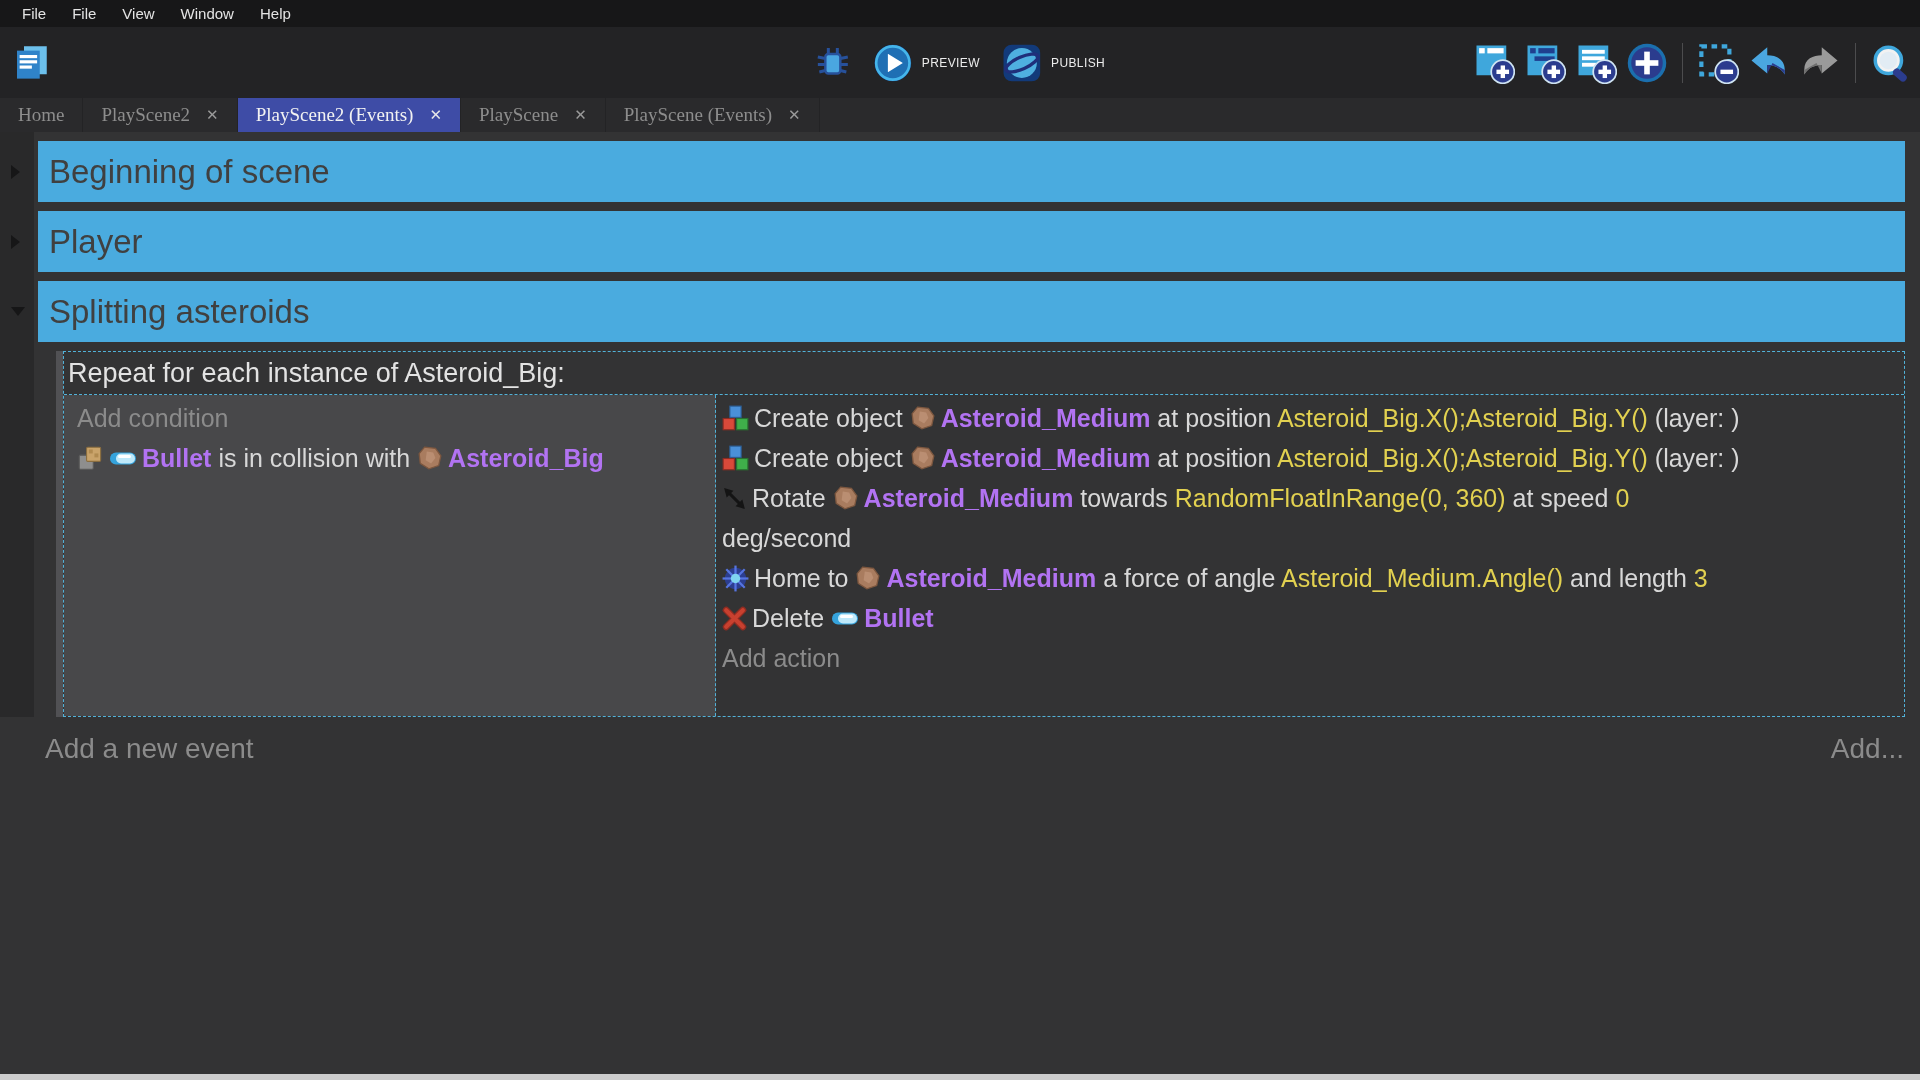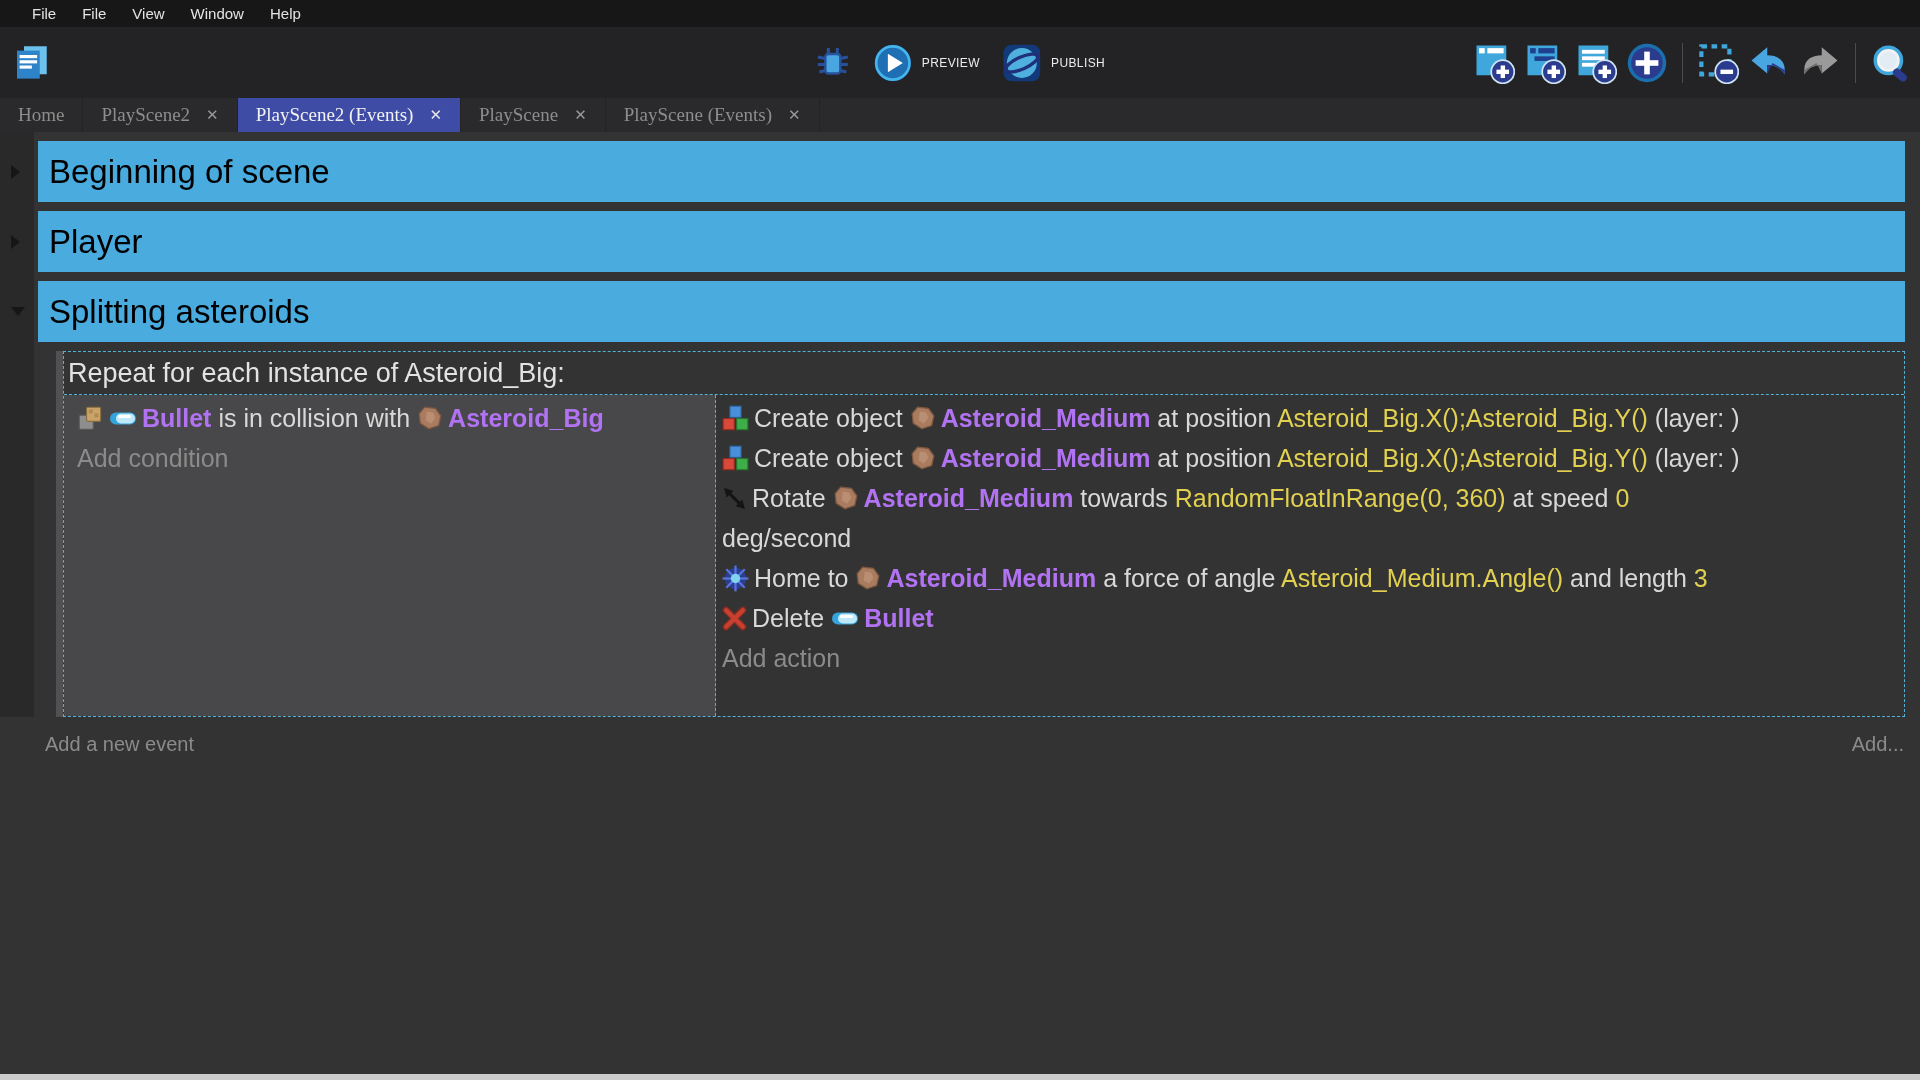--- a/index.html
+++ b/index.html
@@ -2,21 +2,21 @@
 <html><head>
 <meta charset="utf-8">
 <style>
   * { box-sizing: border-box; margin: 0; padding: 0; }
   html,body { width:1920px; height:1080px; background:#333334; overflow:hidden;
     font-family:"Liberation Sans","DejaVu Sans",sans-serif; }
   .app { position:relative; width:1920px; height:1080px; background:#333334; }
 
   
   .menu-bar { height:27px; background:#171718; display:flex; align-items:center;
-    padding-left:19px; gap:0; }
+    padding-left:9px; gap:0; }
   .menu-item { color:#e4e4e4; font-size:15px; padding:0 13px; height:100%;
     display:flex; align-items:center; cursor:default; }
 
   
   .toolbar { height:71px; background:#232325; position:relative; display:flex; align-items:center; }
   .toolbar-left { position:absolute; left:10px; top:14px; }
   .toolbar-center { position:absolute; left:50%; top:0; height:100%; transform:translateX(-50%);
     display:flex; align-items:center; gap:22px; }
   .tb-text-btn { background:none; border:none; display:flex; align-items:center; gap:9px;
     color:#ececec; font-size:12px; font-family:inherit; letter-spacing:.4px; cursor:pointer; }
@@ -37,39 +37,39 @@
   
   .events-wrap { position:relative; padding:9px 15px 0 38px; }
   .event-gutter { position:absolute; left:0; top:0; bottom:0; width:34px; background:#29292a; }
   .disclosure { position:absolute; left:11px; width:0; height:0; cursor:pointer; }
   .tri-right { border-top:7px solid transparent; border-bottom:7px solid transparent;
     border-left:9px solid #161617; }
   .tri-down  { border-left:7px solid transparent; border-right:7px solid transparent;
     border-top:9px solid #161617; }
 
   .event-bar { height:61px; background:#4aabdf; margin-bottom:9px; display:flex;
-    align-items:center; padding-left:11px; font-size:33px; color:#000000; cursor:pointer; }
+    align-items:center; padding-left:11px; font-size:33px; color:#404040; cursor:pointer; }
 
   .repeat-block { display:flex; margin-left:18px; margin-bottom:0; }
   .sub-strip { width:7px; background:#515154; }
   .repeat-content { flex:1; border:1px dashed #52b2d8; }
   .repeat-header { height:42px; display:flex; align-items:center; padding-left:4px;
     font-size:27px; color:#e3e3e3; }
   .cols { display:flex; border-top:1px dashed #52b2d8; min-height:322px; align-items:stretch; }
   .conditions { width:652px; background:#48484a; border-right:1px dashed #52b2d8;
     padding:3px 6px 0 13px; }
   .actions { flex:1; padding:3px 8px 0 6px; }
   .line { font-size:25px; line-height:40px; color:#d8d8d8; white-space:pre-wrap; cursor:pointer; }
   .obj  { color:#b273f2; font-weight:bold; }
   .expr { color:#e2d150; }
   .muted { color:#8b8b8b; }
   .inline-icon { display:inline-block; vertical-align:middle; margin:-4px 5px 0 0; line-height:0; }
 
   .add-row { display:flex; justify-content:space-between; padding:16px 16px 0 45px;
-    font-size:20px; color:#8b8b8b; }
+    font-size:28px; color:#8b8b8b; }
   .add-row span { cursor:pointer; }
 
   .h-scrollbar { position:absolute; left:0; bottom:0; width:1920px; height:6px; background:#cccccc; }
 </style>
 </head>
 <body>
 
 <div class="app">
 
   <div class="menu-bar">
@@ -252,34 +252,34 @@
         <div class="event-bar">Player</div>
         <div class="event-bar">Splitting asteroids</div>
       </div>
 
     <div class="repeat-block">
       <div class="sub-strip"></div>
       <div class="repeat-content">
         <div class="repeat-header">Repeat for each instance of Asteroid_Big:</div>
         <div class="cols">
           <div class="conditions" id="conditions-col">
+              <div class="line muted">Add condition</div>
               <div class="line"><span class="inline-icon"><svg width="27" height="27" viewBox="0 0 24 24">
                     <rect x="2" y="9" width="12.5" height="12.5" rx="1" fill="#8e8e8e" stroke="#5a5a5a"></rect>
                     <rect x="8.5" y="2" width="12.5" height="12.5" rx="1" fill="#c9a36a" stroke="#8a6d3f"></rect>
                     <rect x="10.5" y="4" width="3.5" height="3.5" fill="#b08a50"></rect>
                     <rect x="15.5" y="7.5" width="3.5" height="3.5" fill="#b08a50"></rect>
                   </svg></span><span class="inline-icon"><svg width="28" height="17" viewBox="0 0 28 16">
                     <rect x="1" y="2" width="26" height="12" rx="6" fill="#35a3dc"></rect>
                     <rect x="7" y="3" width="19" height="10" rx="5" fill="#bfe9fa"></rect>
                     <rect x="9" y="4.6" width="13" height="3" rx="1.5" fill="#ffffff"></rect>
                   </svg></span><span class="obj">Bullet</span><span> is in collision with </span><span class="inline-icon"><svg width="26" height="26" viewBox="0 0 24 24">
                     <polygon points="7,2 17,3 22,10 20,19 11,22 3,17 2,8" fill="#a97c5f" stroke="#7d573f" stroke-width="1.2"></polygon>
                     <polygon points="9,6 15,7 17,12 13,17 8,14" fill="#c09478" opacity="0.75"></polygon>
                   </svg></span><span class="obj">Asteroid_Big</span></div>
-              <div class="line muted">Add condition</div>
             </div>
           <div class="actions" id="actions-col">
               <div class="line"><span class="inline-icon"><svg width="27" height="27" viewBox="0 0 24 24">
                     <rect x="7" y="1" width="10" height="10" fill="#4a90d9" stroke="#2c5f96"></rect>
                     <rect x="1" y="12" width="10" height="10" fill="#d9493a" stroke="#8e2c22"></rect>
                     <rect x="13" y="12" width="10" height="10" fill="#3fae4a" stroke="#27722f"></rect>
                   </svg></span><span>Create object </span><span class="inline-icon"><svg width="26" height="26" viewBox="0 0 24 24">
                     <polygon points="7,2 17,3 22,10 20,19 11,22 3,17 2,8" fill="#a97c5f" stroke="#7d573f" stroke-width="1.2"></polygon>
                     <polygon points="9,6 15,7 17,12 13,17 8,14" fill="#c09478" opacity="0.75"></polygon>
                   </svg></span><span class="obj">Asteroid_Medium</span><span> at position </span><span class="expr">Asteroid_Big.X();Asteroid_Big.Y()</span><span> (layer: )</span></div>

